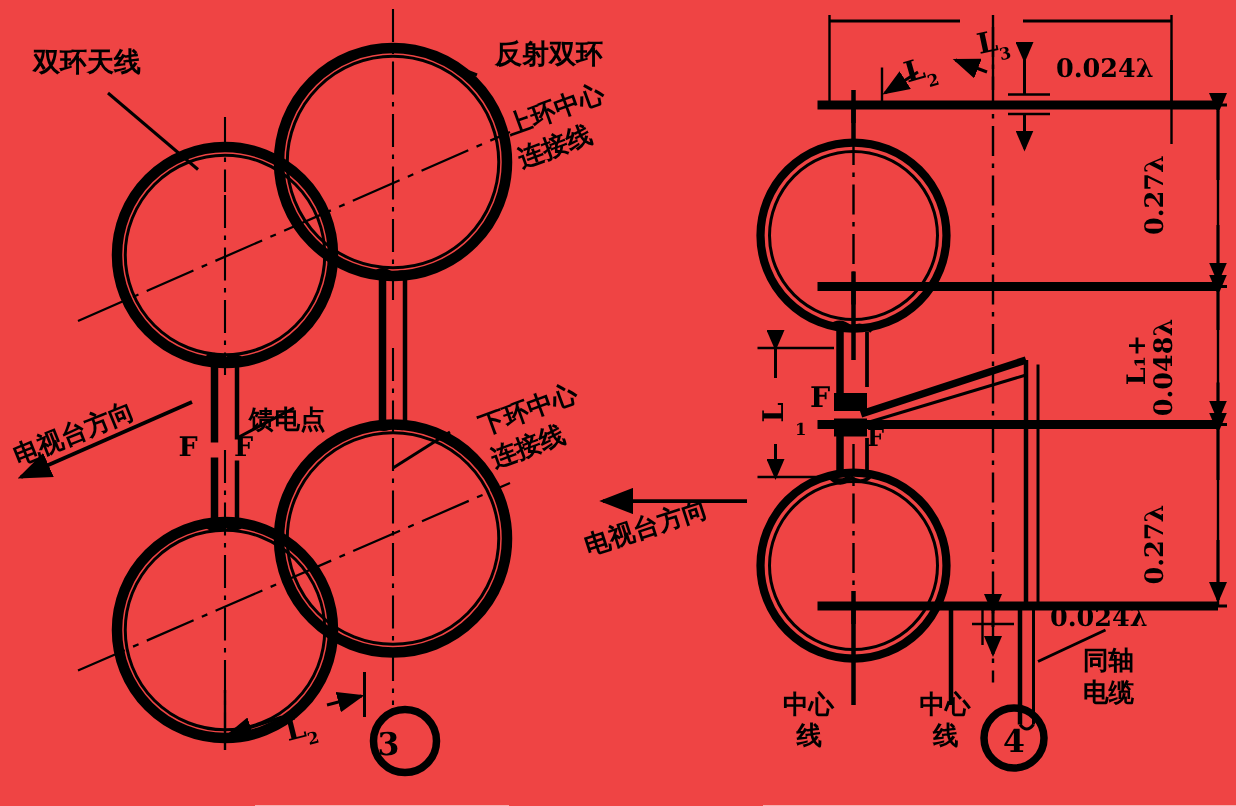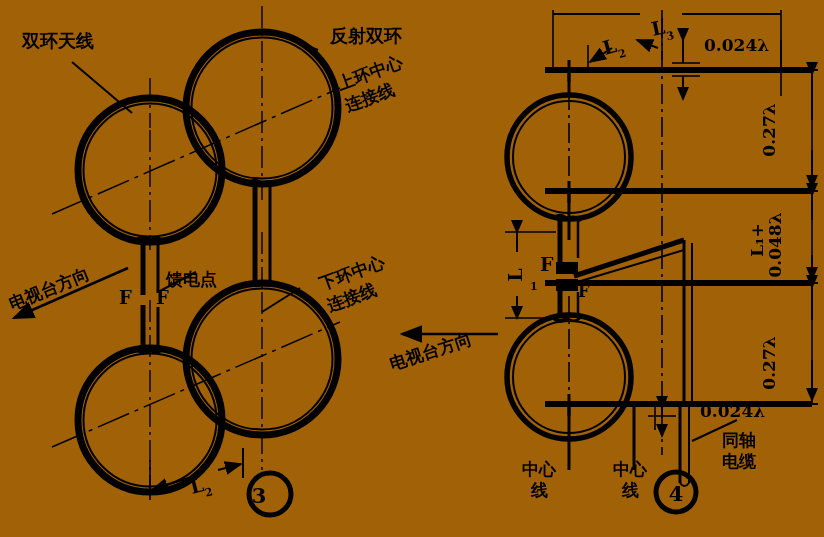--- a/index.html
+++ b/index.html
@@ -10,21 +10,21 @@
   body {
     width: 824px;
     height: 537px;
     overflow: hidden;
     font-family: "DejaVu Sans", "Liberation Sans", sans-serif;
   }
   #figure-root {
     position: relative;
     width: 824px;
     height: 537px;
-    background: #a16207;
+    background: #ef4444;
   }
   #figure-root svg {
     position: absolute;
     left: 0;
     top: 0;
   }
   .cjk {
     font-family: "DejaVu Sans", "Liberation Sans", sans-serif;
     font-weight: 700;
     fill: #000000;

